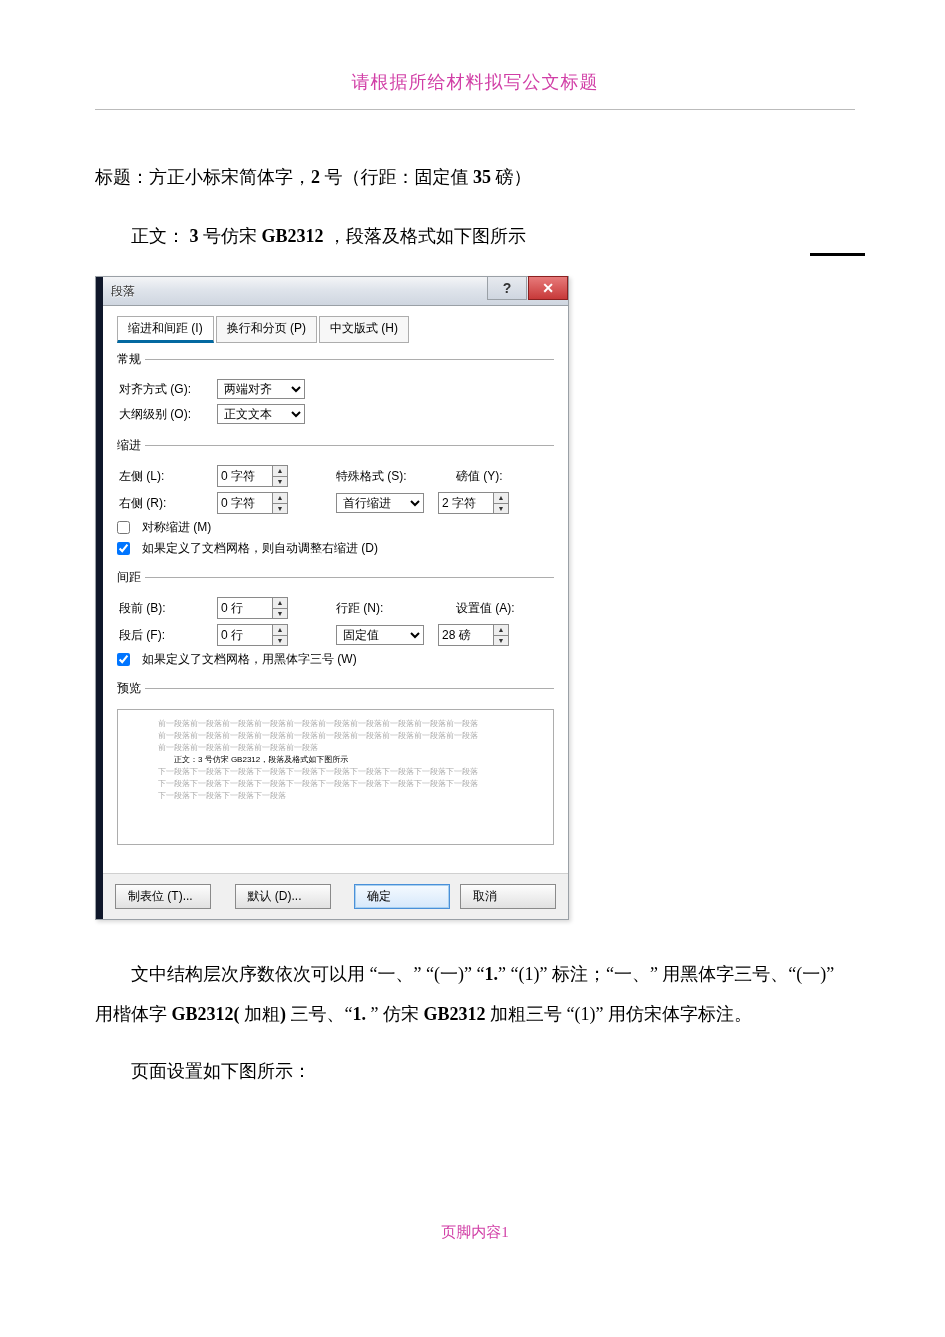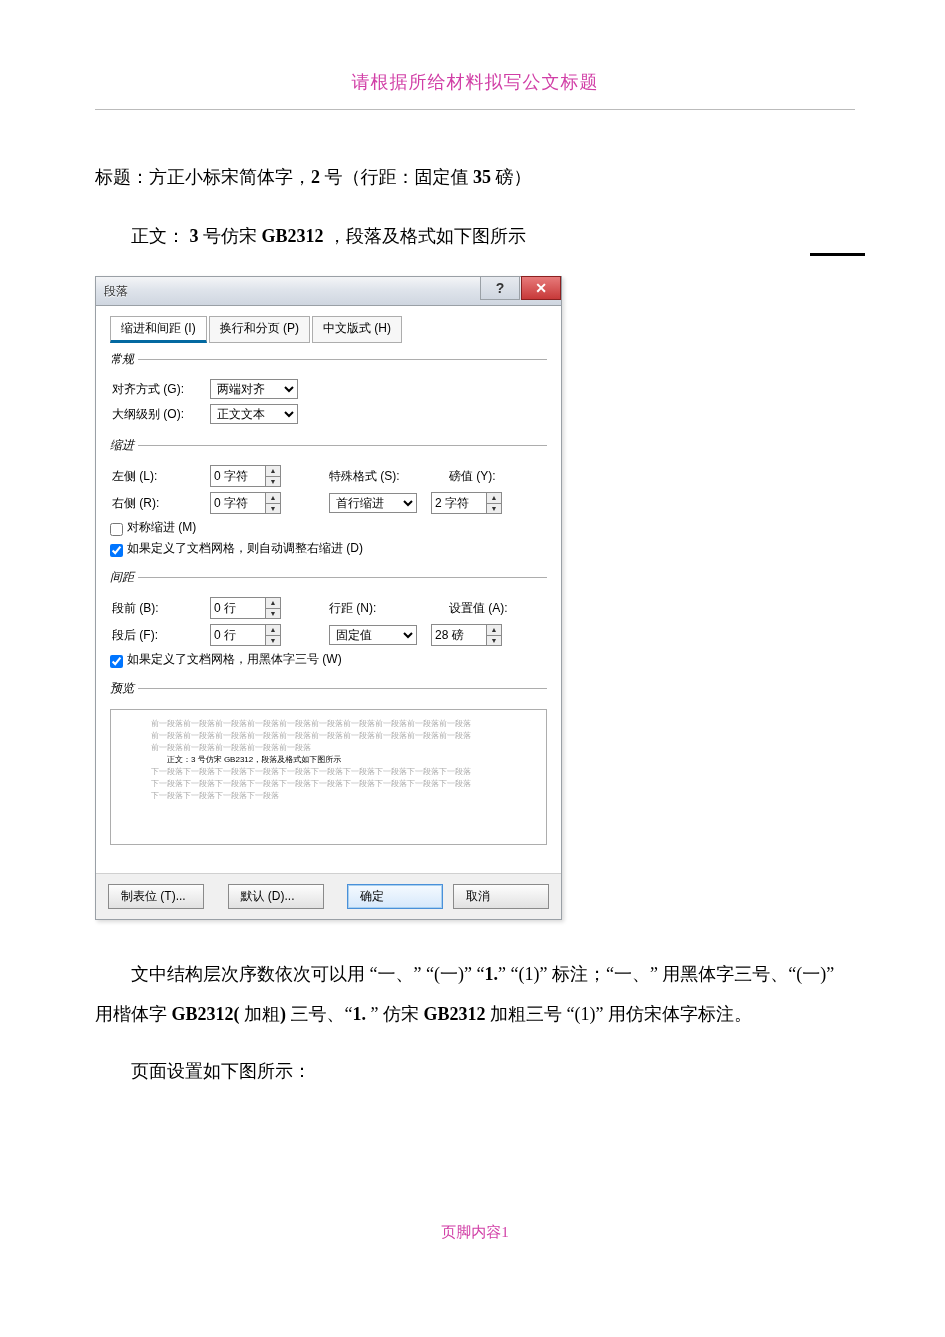--- a/index.html
+++ b/index.html
@@ -35,21 +35,22 @@
 
   
   .dialog {
     width: 465px;
     border: 1px solid #9aa0a6;
     box-shadow: 2px 2px 4px rgba(0,0,0,0.15);
     margin-left: 0;
     font-family: "Microsoft YaHei", "SimSun", sans-serif;
     font-size: 12px;
     margin-bottom: 35px;
-    background: #fef9c3;
+    background: #0f172a;
+    padding-left: 7px;
   }
   .titlebar {
     height: 28px;
     background: linear-gradient(to bottom, #f4f5f7 0%, #dfe4eb 45%, #cfd6e0 100%);
     border-bottom: 1px solid #9aa0a6;
     display: flex;
     align-items: center;
     padding-left: 8px;
     position: relative;
   }
@@ -72,37 +73,37 @@
     cursor: default;
   }
   .tab.active { background: #fff; border-bottom: 3px solid #0369a1; }
 
   fieldset.group {
     border: none;
     border-top: 1px solid #adadad;
     margin: 6px 0 8px 0;
     padding: 6px 0 0 0;
   }
-  fieldset.group > legend { padding: 0 4px 0 0; color: #000; font-size: 12px; font-style: italic; }
+  fieldset.group > legend { padding: 0 4px 0 0; color: #000; font-size: 12px; }
 
   .row { display: flex; align-items: center; gap: 14px; margin: 5px 2px; }
   .lbl { width: 84px; display: inline-block; }
   .lbl2 { width: 80px; display: inline-block; }
   select.sel, input.txt {
     height: 20px; font-size: 12px; padding: 0 2px;
     border: 1px solid #8a8a8a; background: #fff; box-sizing: border-box;
   }
   .sel { width: 88px; }
   .spinner { display:inline-flex; border:1px solid #8a8a8a; height:20px; }
   .spinner input { width: 48px; border: none; padding: 0 3px; font-size:12px; }
   .spinbtns { display:flex; flex-direction:column; width:14px; border-left:1px solid #8a8a8a;}
   .spinbtns span { flex:1; display:flex; align-items:center; justify-content:center; font-size:7px; color:#333; background:#eee; }
   .spinbtns span:first-child { border-bottom:1px solid #8a8a8a; }
 
-  .chk { display:flex; align-items:flex-end; gap:4px; margin:4px 0; }
+  .chk { display:flex; align-items:center; gap:12px; margin:4px 0; }
   .chk input { width:13px; height:13px; margin:0; }
 
   .preview-box {
     border: 1px solid #adadad;
     height: 118px;
     margin: 6px 0 10px 0;
     padding: 8px 40px;
     color: #a9a9a9;
     font-size: 8px;
     line-height: 1.5;

